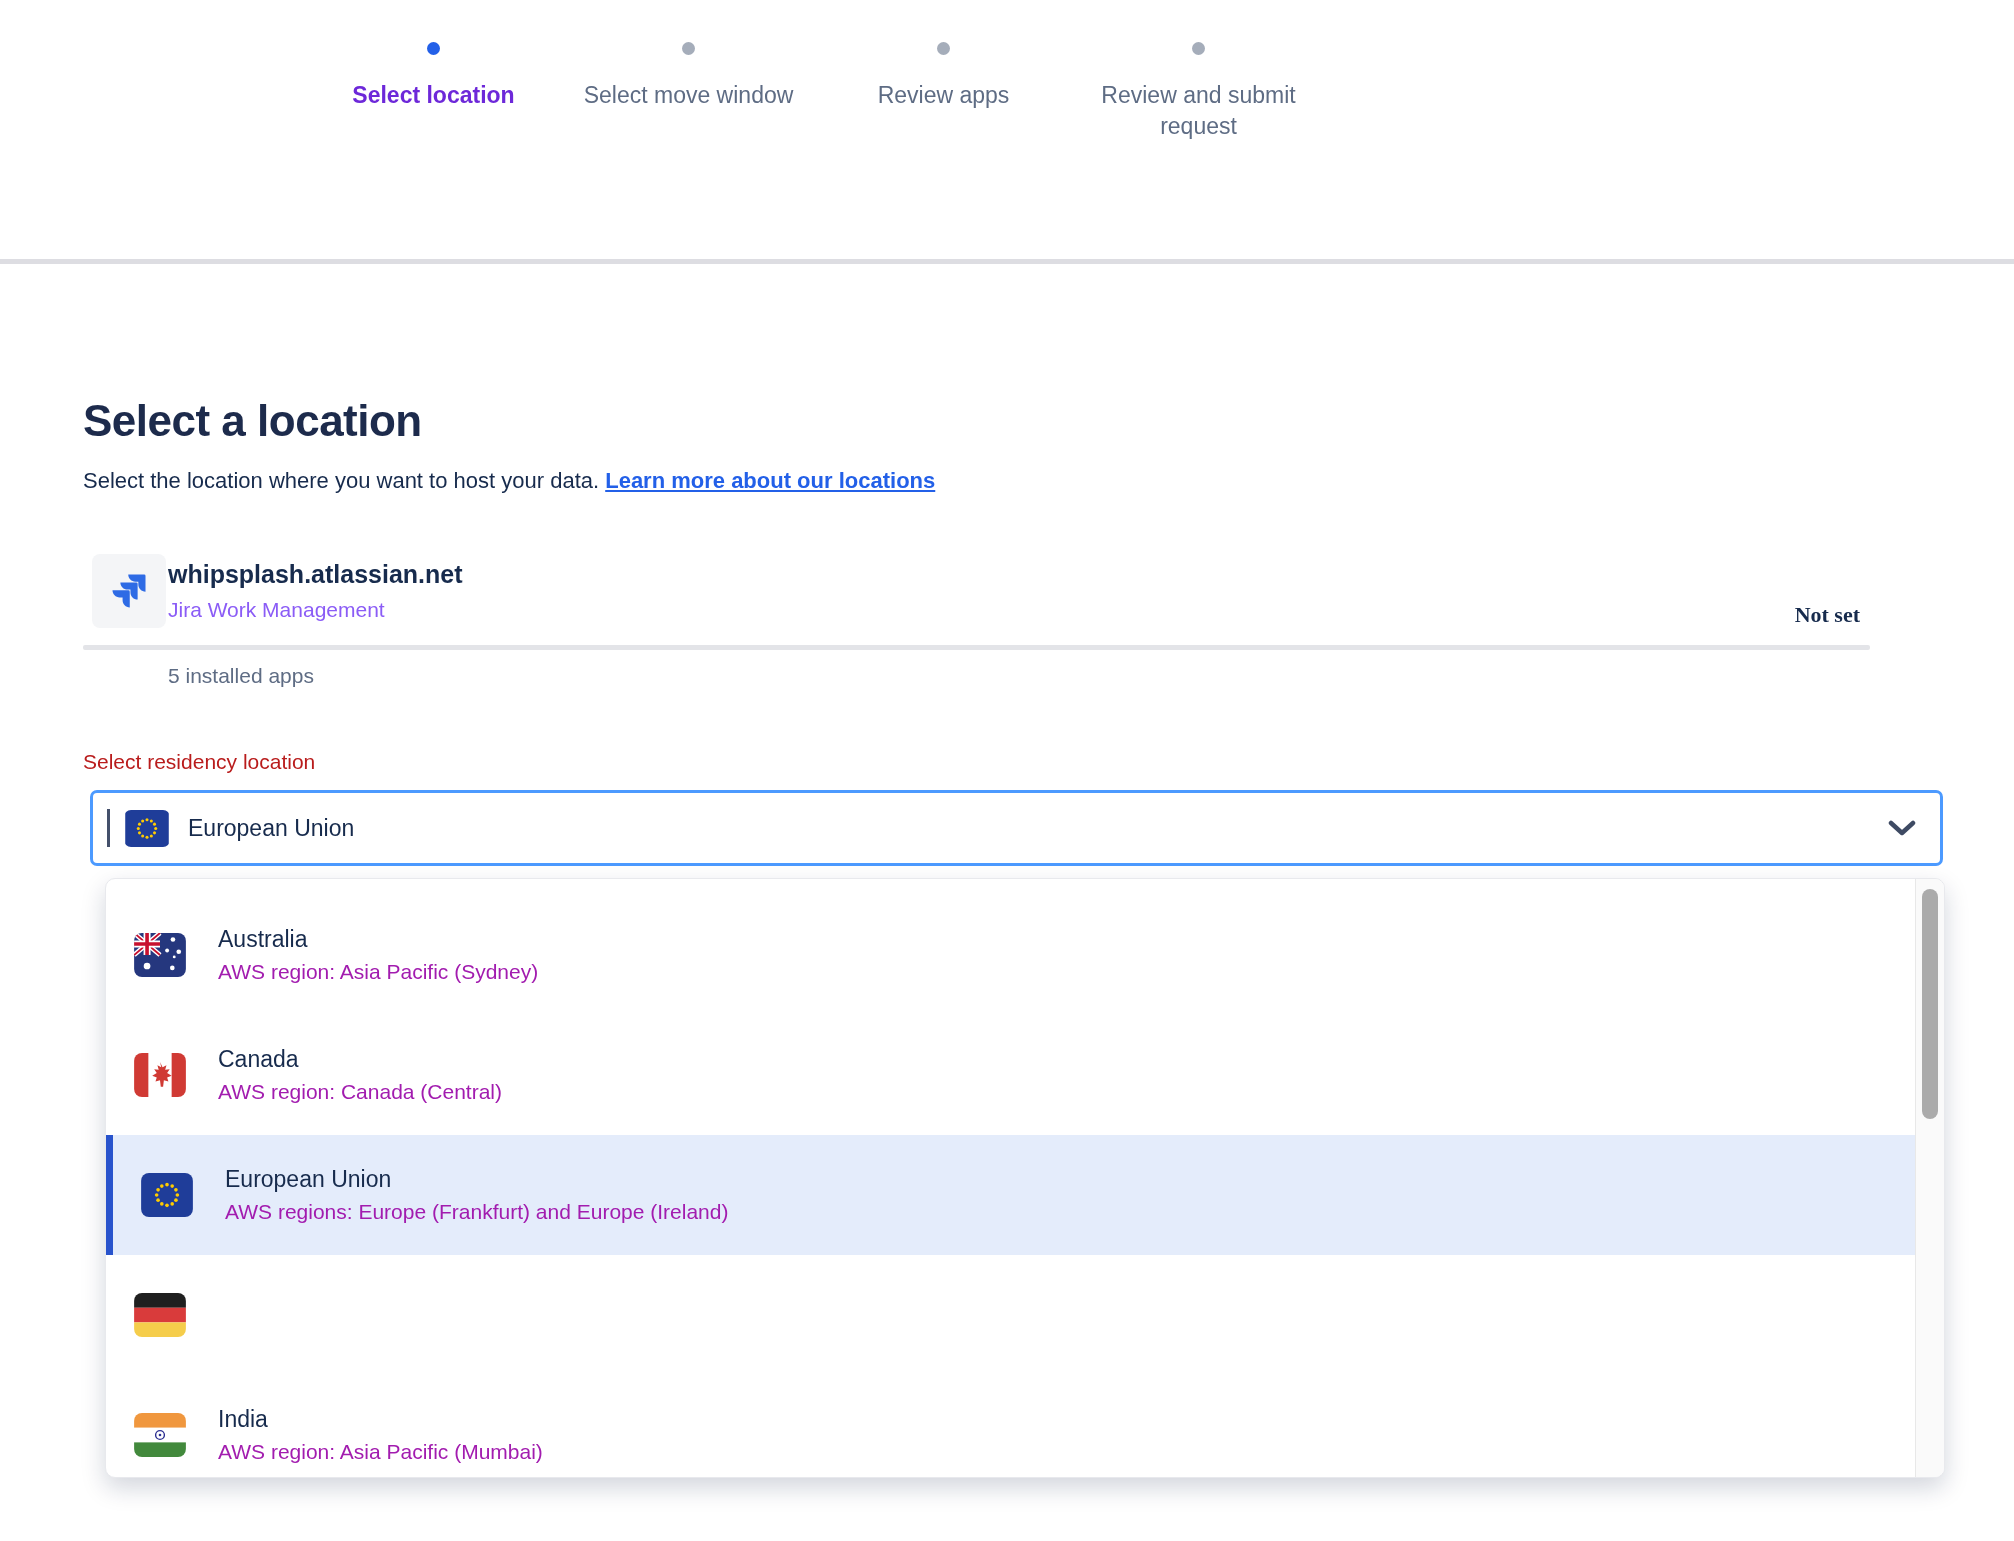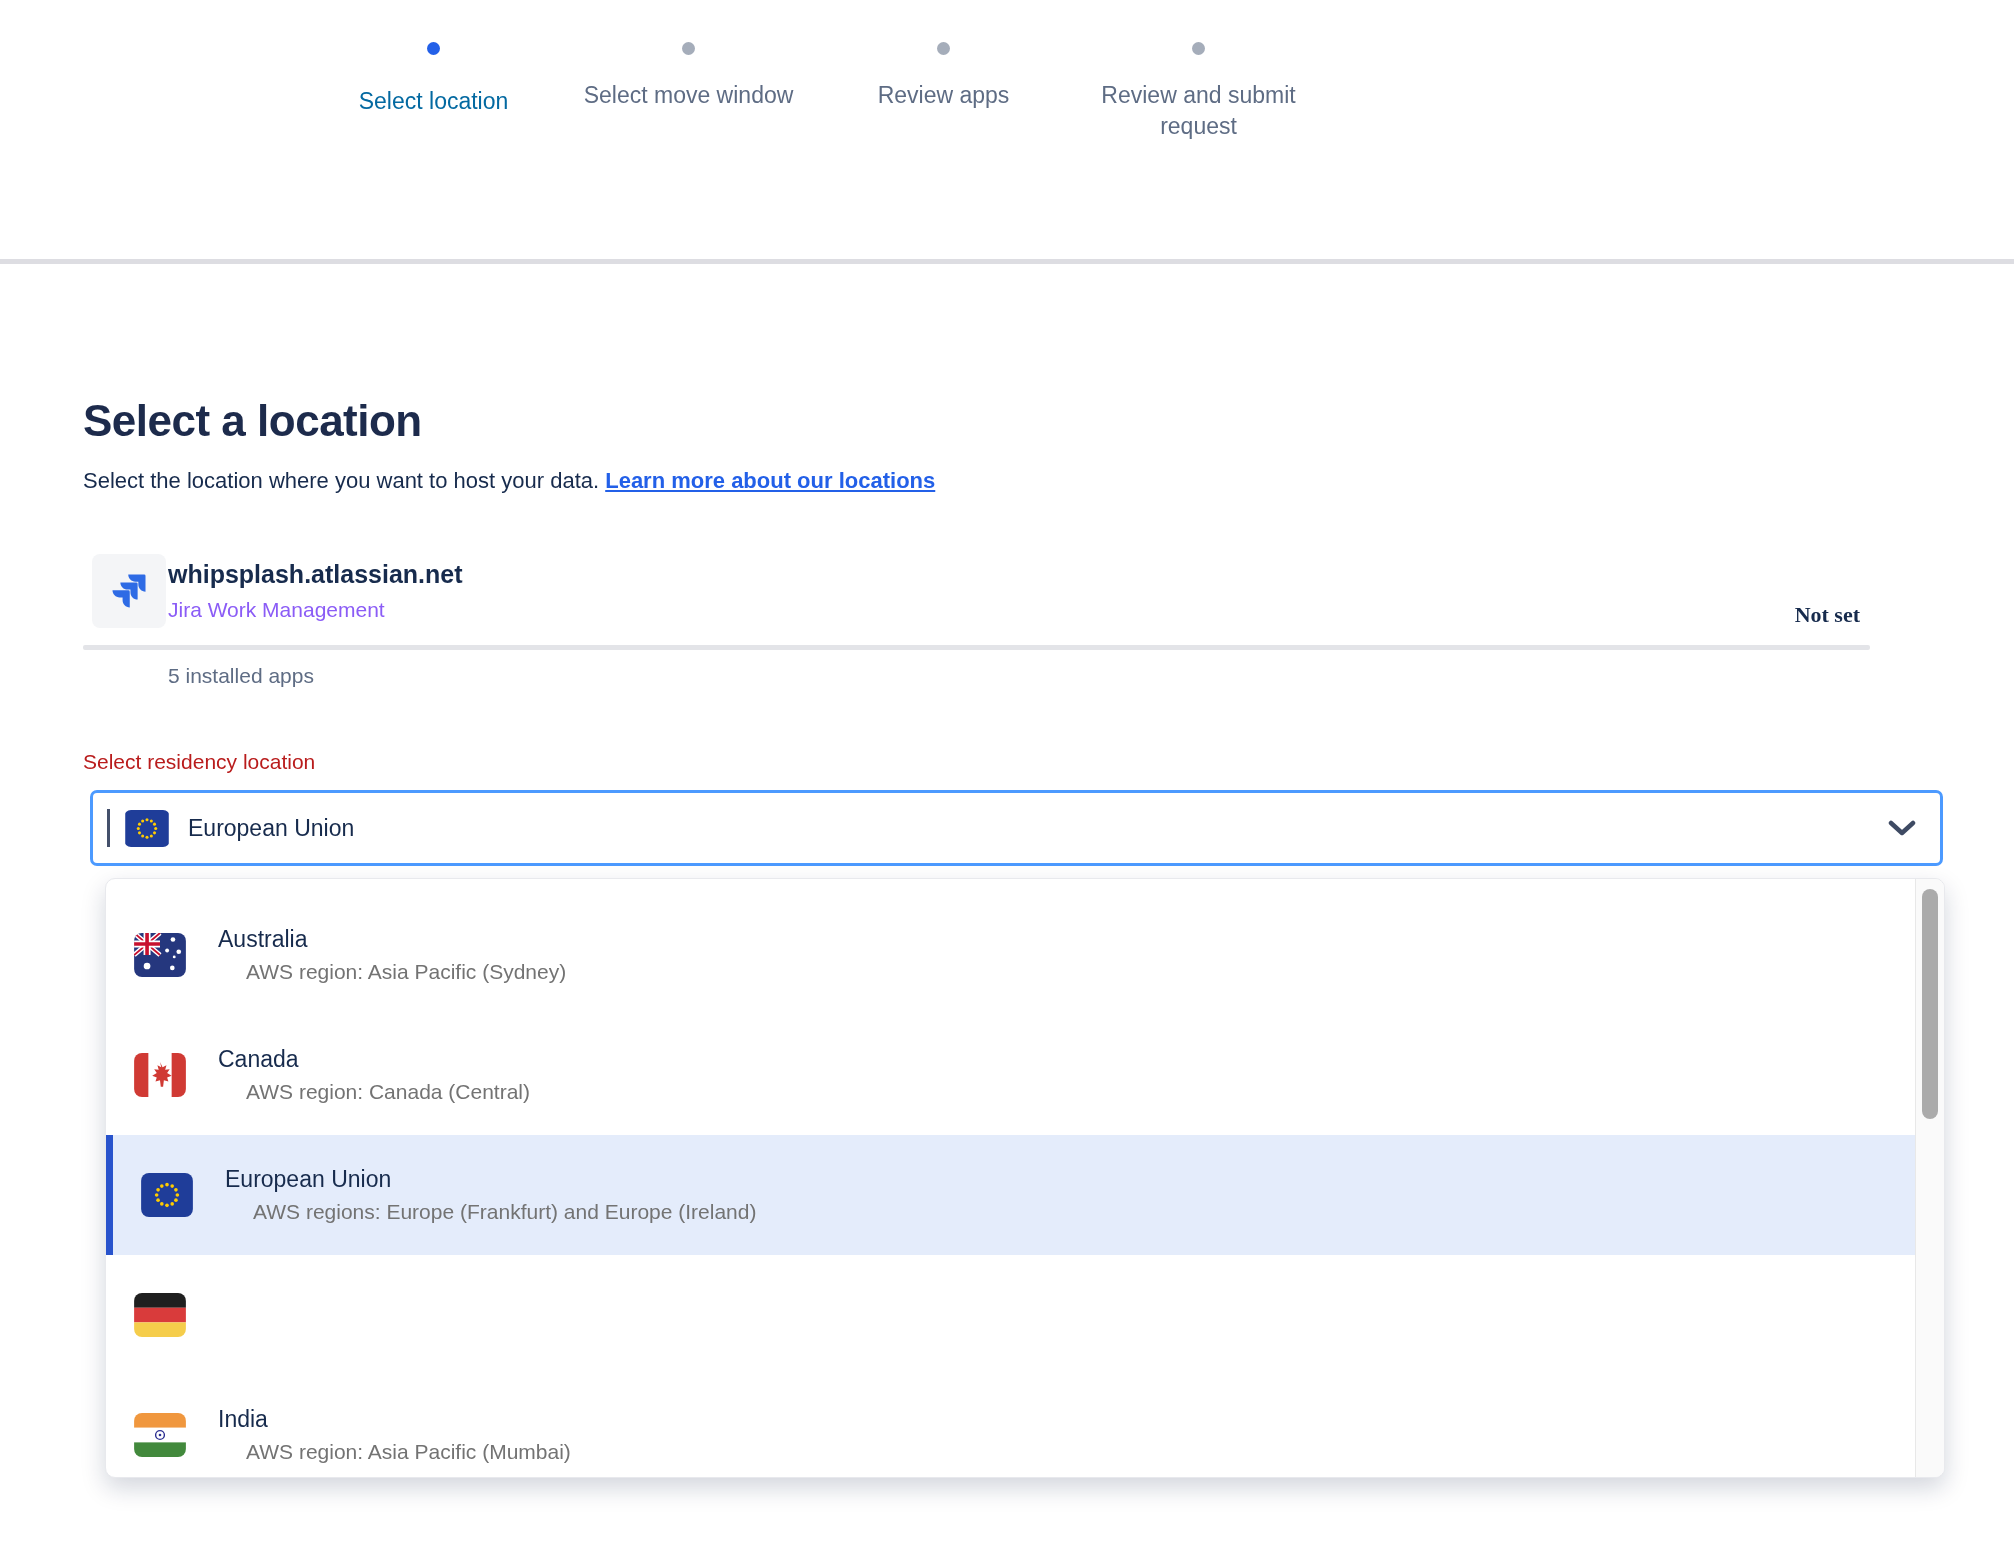--- a/index.html
+++ b/index.html
@@ -6,21 +6,21 @@
   html,body { background:#fff; }
   body { font-family:"Liberation Sans", sans-serif; color:#172B4D; }
   .screen { position:relative; width:2014px; height:1541px; background:#fff; overflow:hidden; }
 
   
   .stepper { position:absolute; left:306px; top:42px; display:flex; }
   .step { width:255px; display:flex; flex-direction:column; align-items:center; cursor:default; }
   .step-dot { width:13px; height:13px; border-radius:50%; background:#A5ADBA; margin-bottom:25px; }
   .step.active .step-dot { background:#2360E8; }
   .step-label { font-size:23px; line-height:31px; color:#5E6C84; text-align:center; max-width:215px; }
-  .step.active .step-label { color:#0369a1; font-weight:400;margin-top:6px; }
+  .step.active .step-label { color:#6d28d9; font-weight:700; }
 
   .top-divider { position:absolute; left:0; top:259px; width:2014px; height:5px; background:#DDDDE2; }
 
   
   .page-title { position:absolute; left:83px; top:396px; font-size:44px; font-weight:700; color:#1D2B4C; letter-spacing:-0.5px; }
   .page-subtitle { position:absolute; left:83px; top:468px; font-size:22px; color:#172B4D; }
   .page-subtitle a { color:#2360E8; text-decoration:underline; cursor:pointer;font-weight:bold; }
 
   
   .site-icon { position:absolute; left:92px; top:554px; width:74px; height:74px; background:#F4F5F7; border-radius:8px; display:flex; align-items:center; justify-content:center; }
@@ -42,21 +42,21 @@
   .flag { width:52px; height:44px; border-radius:8px; overflow:hidden; flex:0 0 auto; display:block; }
   .flag.small { width:46px; height:37px; border-radius:7px; }
   .flag svg { display:block; width:100%; height:100%; }
 
   
   .dropdown { position:absolute; left:105px; top:878px; width:1840px; height:600px; background:#fff; border:1px solid #E8E9ED; border-radius:10px; box-shadow:0 10px 24px rgba(9,30,66,0.18); overflow:hidden; }
   .options { position:absolute; left:0; top:0; right:29px; padding-top:16px; }
   .option { height:120px; display:flex; align-items:center; padding-left:28px; cursor:pointer; }
   .option .opt-text { margin-left:32px; }
   .opt-title { font-size:23px; color:#172B4D; margin-bottom:7px; }
-  .opt-sub { font-size:21px; color:#737373;margin-left:28px; }
+  .opt-sub { font-size:21px; color:#a21caf; }
   .option.selected { background:#E4ECFB; border-left:7px solid #2853CC; padding-left:28px; }
 
   
   .scroll-track { position:absolute; right:0; top:0; width:29px; height:598px; background:#FAFAFA; border-left:1px solid #E8E8E8; cursor:pointer; }
   .scroll-thumb { position:absolute; left:6px; top:10px; width:16px; height:230px; background:#ABABAB; border-radius:8px; cursor:grab; }
 </style>
 </head>
 <body>
 
 <div class="screen">

